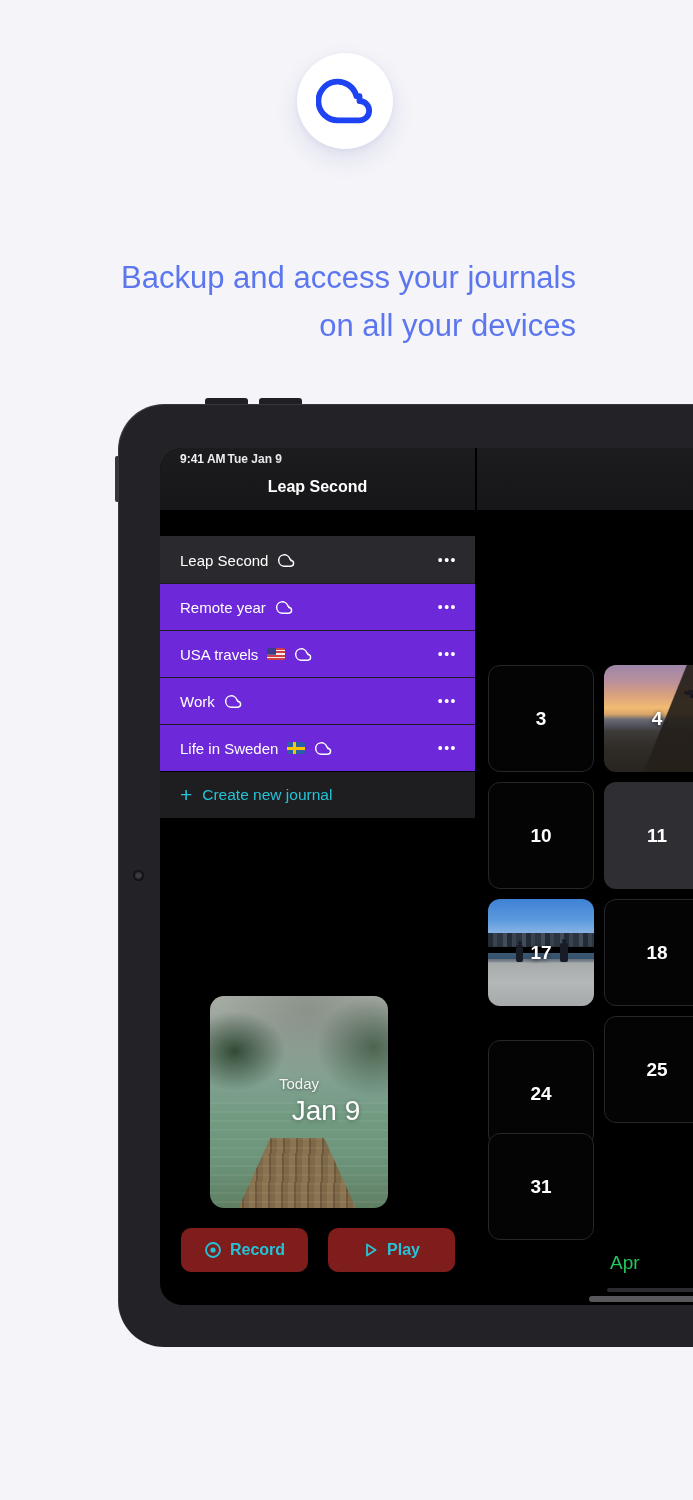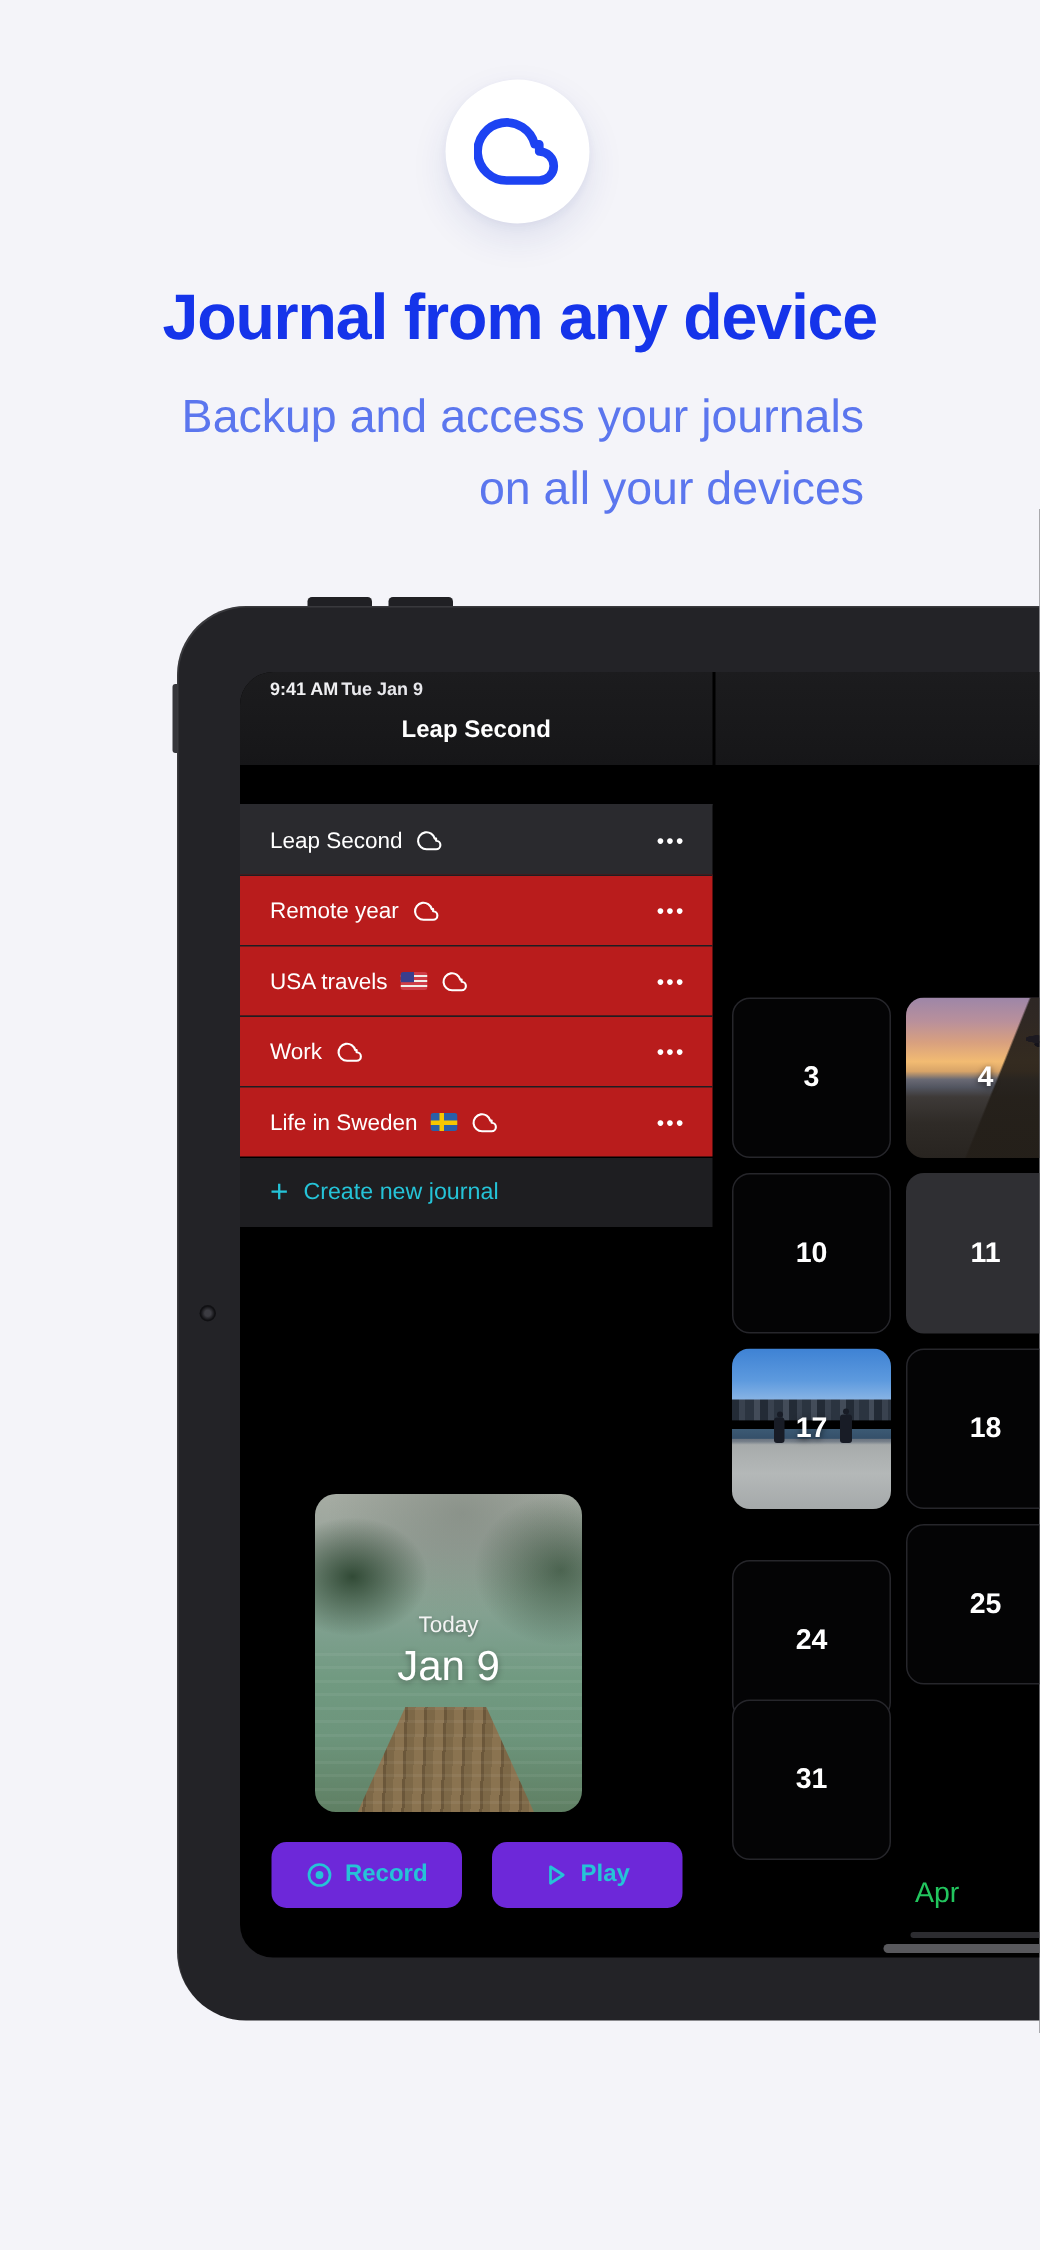--- a/index.html
+++ b/index.html
@@ -33,21 +33,21 @@
     background:linear-gradient(180deg,#1c1c1e,#161618);}
   .pane-divider{position:absolute;left:315px;top:0;width:2px;height:130px;background:#000;}
   .statusbar{position:absolute;left:20px;top:4px;display:flex;gap:2px;
     font-size:12px;font-weight:700;color:#f0f0f2;}
   .statusbar .sdate{font-weight:600;color:#e8e8ec;}
   .header-title{position:absolute;left:0;top:30px;width:315px;text-align:center;
     font-size:16px;font-weight:700;color:#fff;}
 
   
   .journal-list{position:absolute;left:0;top:88px;width:315px;}
-  .jrow{position:relative;height:47px;background:#b91c1c;border-top:1px solid #1e1e22;
+  .jrow{position:relative;height:47px;background:#6d28d9;border-top:1px solid #1e1e22;
     display:flex;align-items:center;padding-left:20px;box-sizing:border-box;}
   .jrow.selected{background:#2a2a2e;border-top-color:#2a2a2e;}
   .jlabel{font-size:15px;color:#fff;}
   .flag{width:18px;height:12px;border-radius:2px;margin-left:9px;flex:0 0 auto;}
   .flag-us{background:
       linear-gradient(#3a3e8c,#3a3e8c) 0 0/9px 6.8px no-repeat,
       repeating-linear-gradient(180deg,#cf3d47 0 1.7px,#f2ede9 1.7px 3.4px);}
   .flag-se{background:
       linear-gradient(#f7c600,#f7c600) 6px 0/3px 12px no-repeat,
       linear-gradient(#f7c600,#f7c600) 0 4.5px/18px 3px no-repeat,#2a5fa8;}
@@ -70,24 +70,24 @@
       radial-gradient(120px 90px at 55% 6%, rgba(120,128,120,.55), transparent 75%),
       linear-gradient(180deg,#a6aca3 0%,#99a49b 16%,#8ba394 30%,#7d9f8d 44%,#719a81 58%,#6d957c 76%,#5f7f63 100%);}
   .today-card::after{content:"";position:absolute;left:0;top:50%;width:100%;height:50%;
     background:repeating-linear-gradient(180deg,rgba(255,255,255,.05) 0 2px,transparent 2px 9px);}
   .raft{position:absolute;bottom:0;left:16%;width:66%;height:33%;
     clip-path:polygon(27% 0,73% 0,100% 100%,0 100%);
     background:repeating-linear-gradient(92deg,#8a7350 0 6px,#6b573a 6px 8px,#7d6847 8px 13px);}
   .today-label{position:absolute;left:0;top:79px;width:100%;text-align:center;
     font-size:15px;color:#f4f4f4;text-shadow:0 1px 3px rgba(0,0,0,.35);z-index:2;}
   .today-date{position:absolute;left:0;top:99px;width:100%;text-align:center;
-    font-size:28px;font-weight:400;color:#fff;text-shadow:0 1px 4px rgba(0,0,0,.35);z-index:2;}
-
-  
-  .abtn{position:absolute;top:780px;width:127px;height:44px;border-radius:10px;background:#6d28d9;
+    font-size:28px;font-weight:400;color:#fff;text-shadow:0 1px 4px rgba(0,0,0,.35);z-index:2;padding-left:27px;}
+
+  
+  .abtn{position:absolute;top:780px;width:127px;height:44px;border-radius:10px;background:#7f1d1d;
     display:flex;align-items:center;justify-content:center;gap:8px;color:var(--teal,#25c3d7);}
   .abtn .blabel{font-size:16px;font-weight:700;}
   .abtn svg{stroke:var(--teal,#25c3d7);fill:none;stroke-width:1.8;stroke-linecap:round;stroke-linejoin:round;}
   .btn-record{left:21px;} .btn-play{left:168px;}
 
   
   .calendar-grid{position:absolute;inset:0;}
   .cell{position:absolute;width:106px;height:107px;border-radius:12px;box-sizing:border-box;overflow:hidden;}
   .cell.plain{background:#040405;border:1px solid #26262b;}
   .cell.filled{background:#2f2f33;}
@@ -125,21 +125,20 @@
 </head>
 <body>
 
 <div class="stage">
 
   <div class="cloud-badge">
     <svg viewBox="0 0 24 24">
       <path d="M18 10h-1.26A8 8 0 1 0 9 20h9a4 4 0 0 0 0-8z"></path>
     </svg>
   </div>
-  <h1 class="hero-title">Journal from any device</h1>
   <p class="hero-sub">Backup and access your journals on all your devices</p>
 
   <div class="tablet">
     <div class="vol-btn b1"></div>
     <div class="vol-btn b2"></div>
     <div class="side-btn"></div>
     <div class="camera"></div>
 
     <div class="screen">
       <div class="header-bg"></div>

